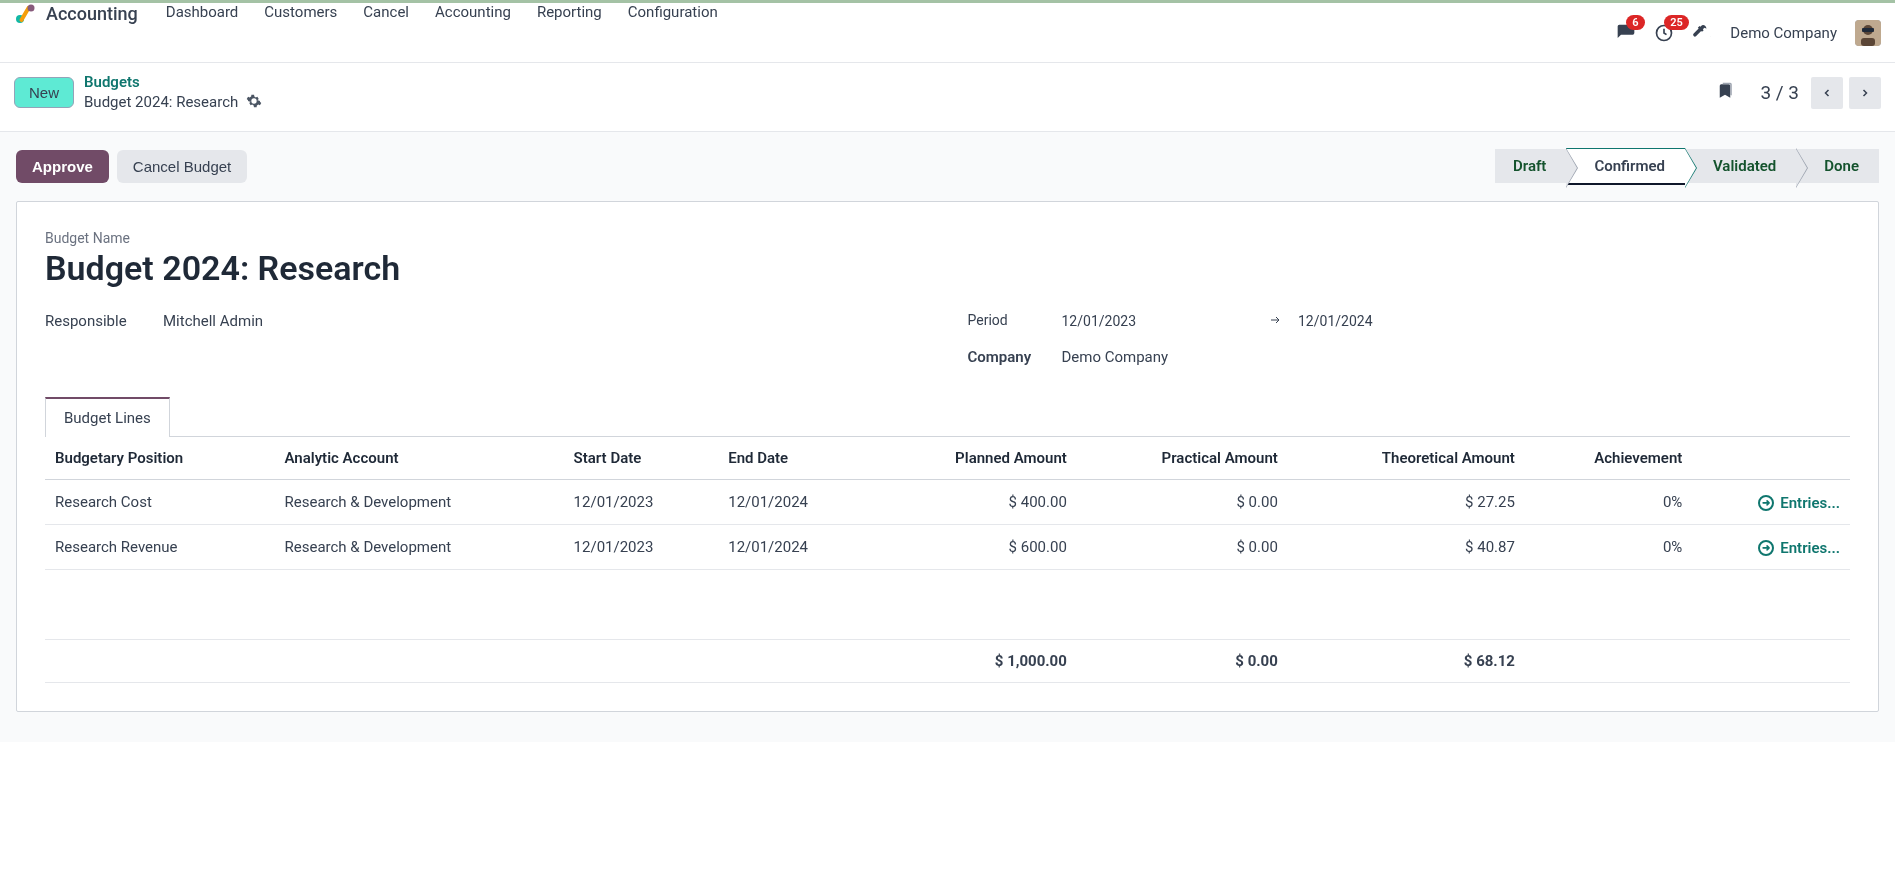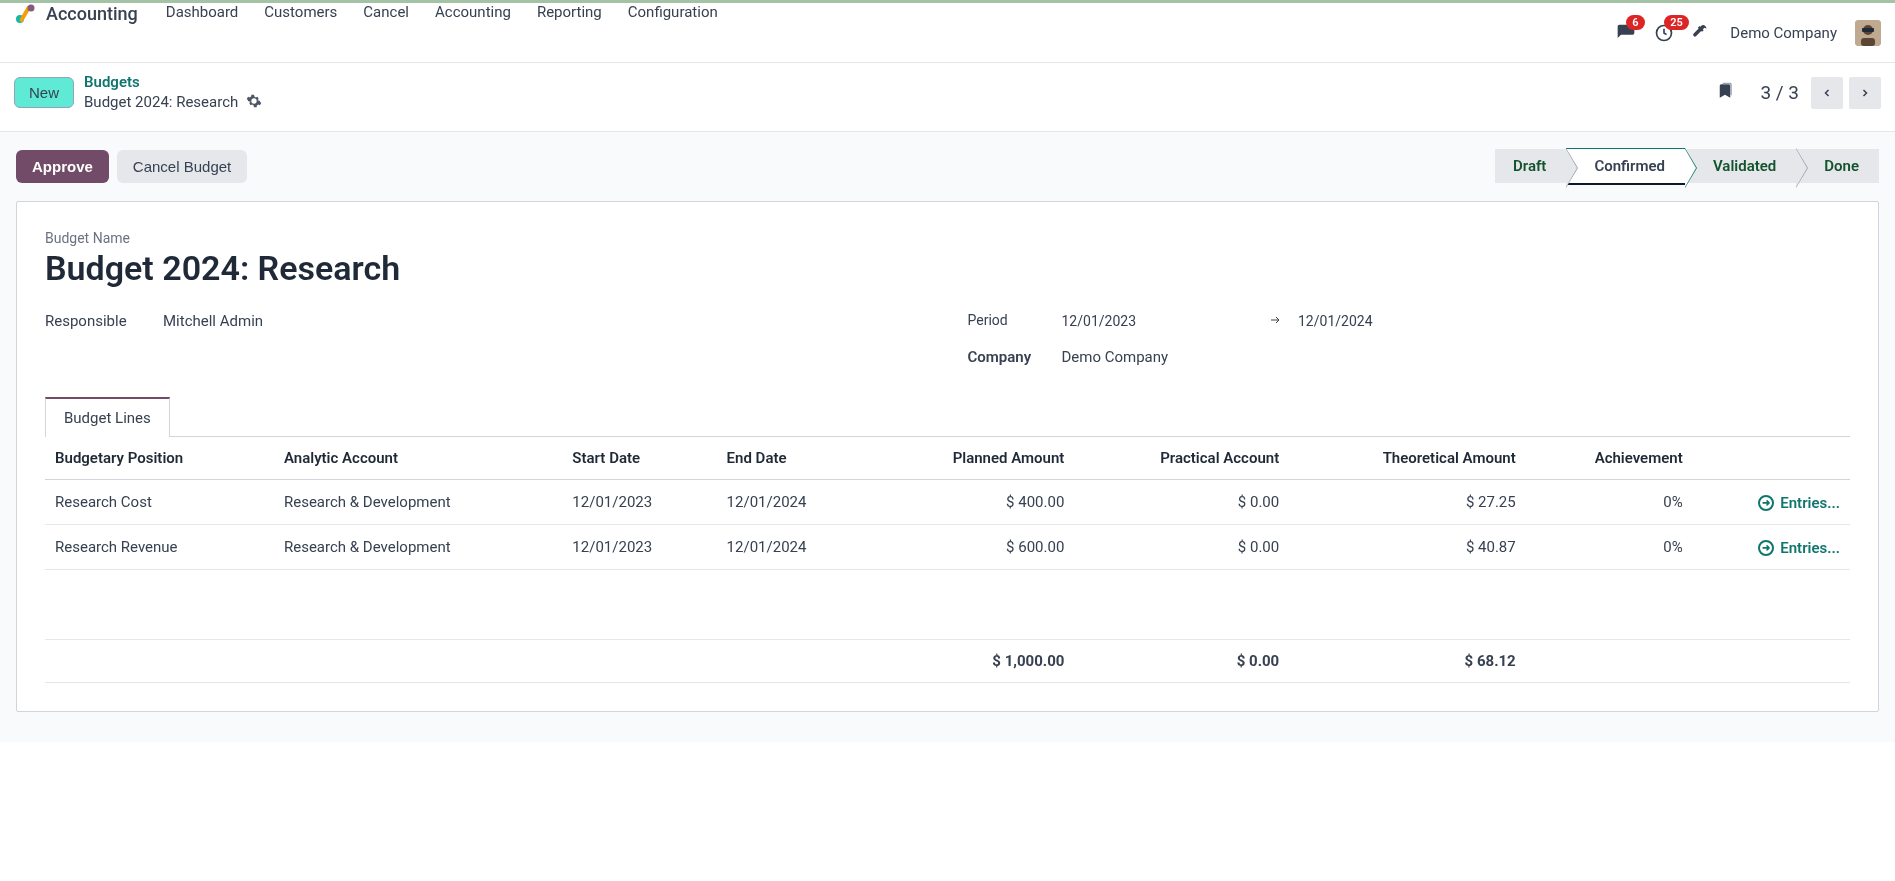--- a/index.html
+++ b/index.html
@@ -435,21 +435,21 @@
     </div>
 
     <table class="budget-lines">
       <thead>
         <tr>
           <th>Budgetary Position</th>
           <th>Analytic Account</th>
           <th>Start Date</th>
           <th>End Date</th>
           <th class="num">Planned Amount</th>
-          <th class="num">Practical Account</th>
+          <th class="num">Practical Amount</th>
           <th class="num">Theoretical Amount</th>
           <th class="num">Achievement</th>
           <th></th>
         </tr>
       </thead>
       <tbody>
         <tr>
           <td>Research Cost</td>
           <td>Research &amp; Development</td>
           <td>12/01/2023</td>

